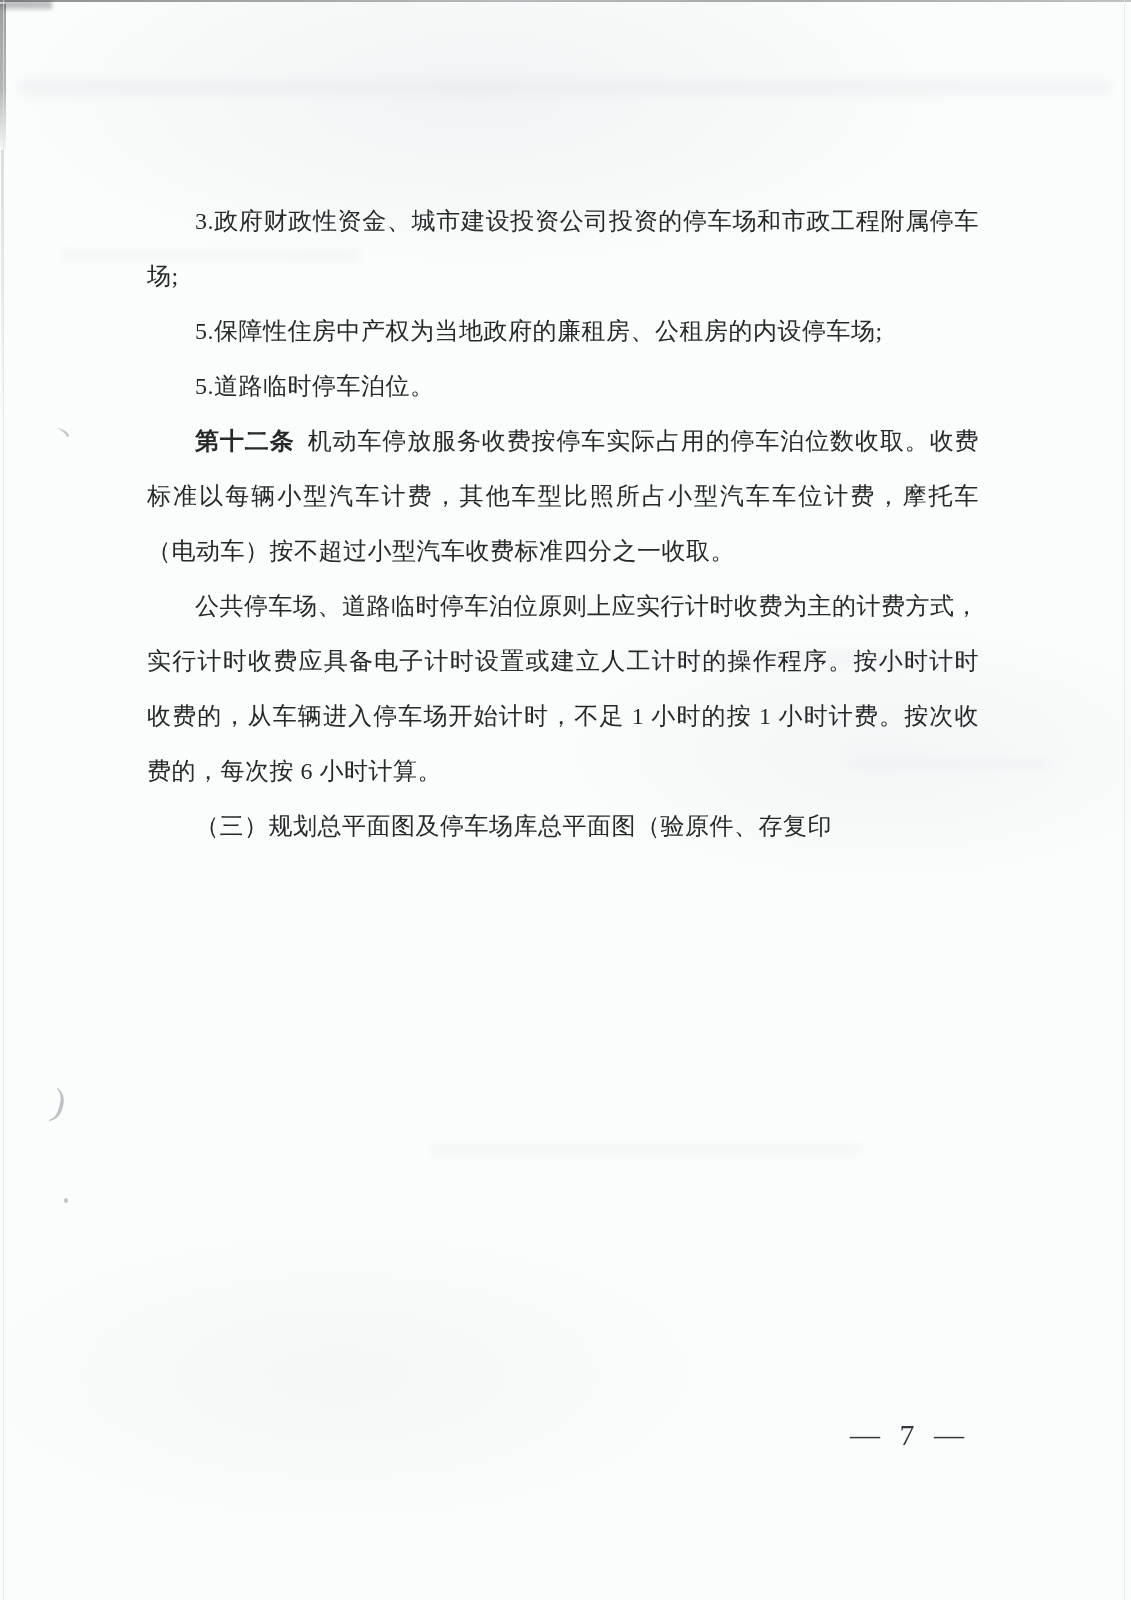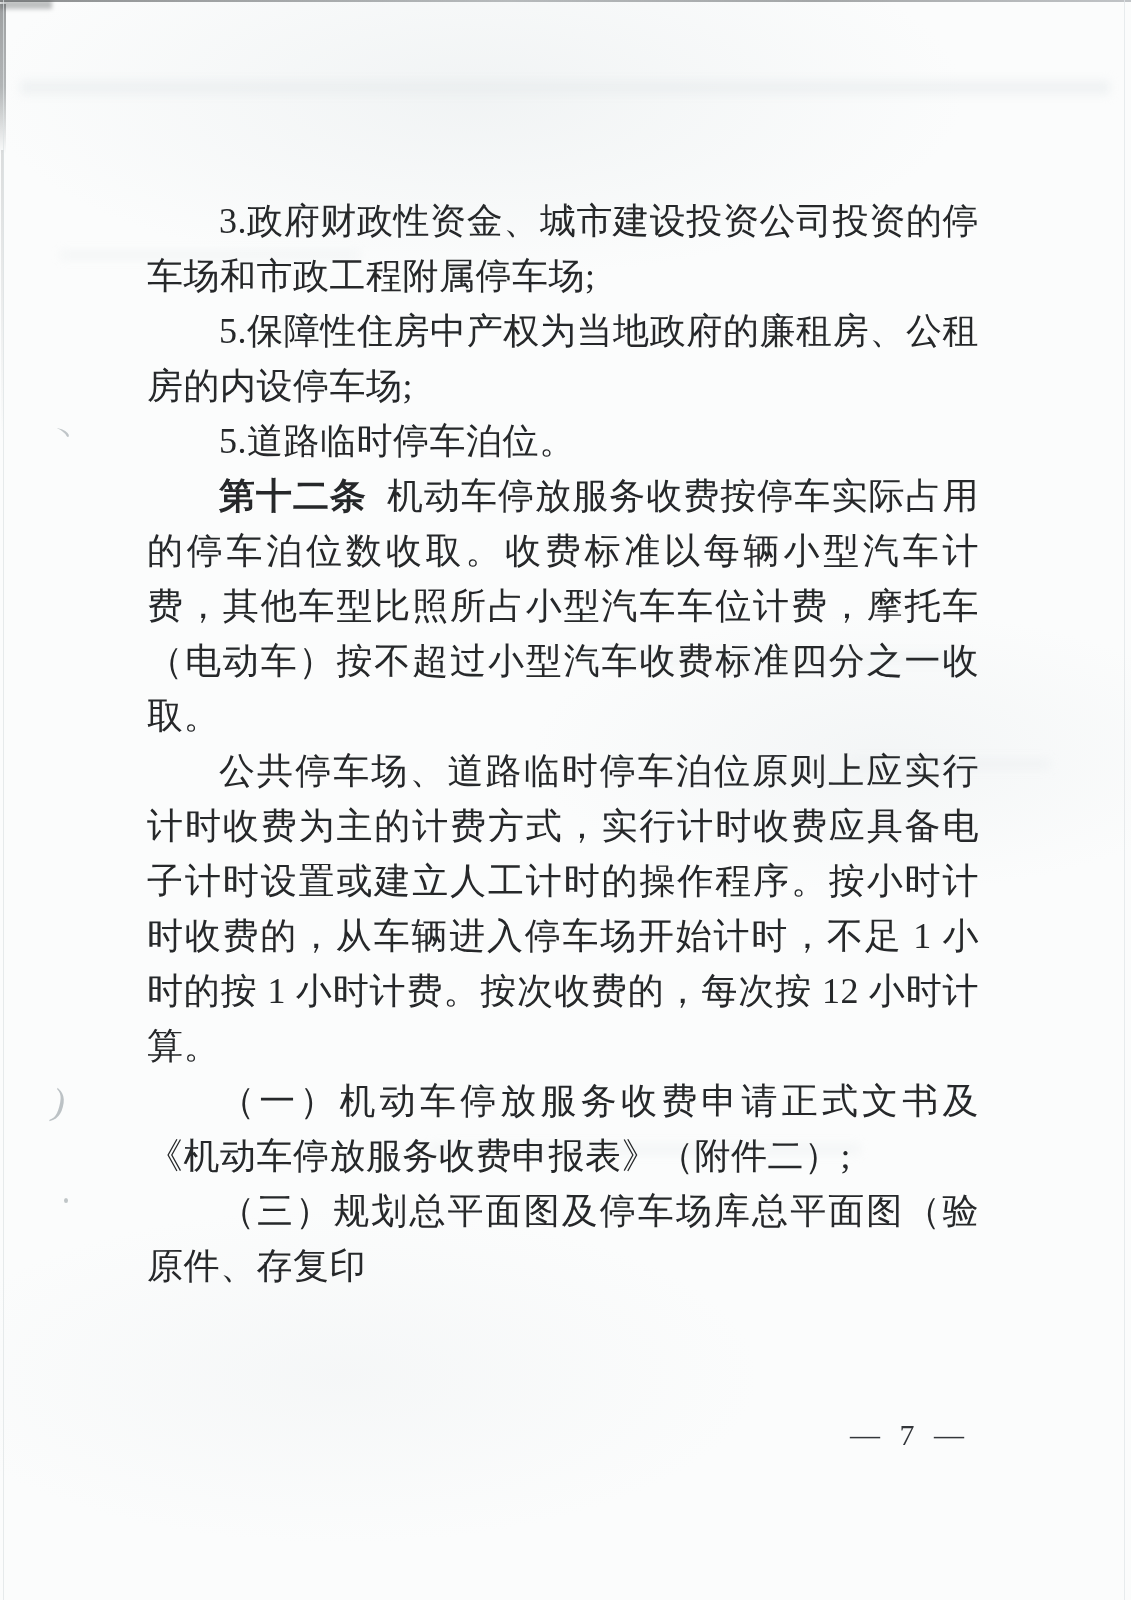--- a/index.html
+++ b/index.html
@@ -22,21 +22,21 @@
       radial-gradient(ellipse 600px 240px at 30% 86%, rgba(228,232,234,0.25), rgba(228,232,234,0) 70%),
       #fbfcfc;
     overflow: hidden;
   }
   .doc-body {
     position: absolute;
     left: 147px;
     top: 194px;
     width: 832px;
     color: #26282a;
-    font-size: 36px;
+    font-size: 24px;
     line-height: 55px;
   }
   .para {
     margin: 0;
     text-indent: 2em;
     text-align: justify;
     text-justify: inter-ideograph;
     letter-spacing: 0.5px;
   }
   .lead {
@@ -125,20 +125,19 @@
   <div class="smudge s5"></div>
   <div class="mark-paren">)</div>
   <div class="mark-tick">ヽ</div>
   <div class="mark-dot"></div>
 
   <div class="doc-body" id="doc-body">
       <p class="para">3.政府财政性资金、城市建设投资公司投资的停车场和市政工程附属停车场;</p>
       <p class="para">5.保障性住房中产权为当地政府的廉租房、公租房的内设停车场;</p>
       <p class="para">5.道路临时停车泊位。</p>
       <p class="para"><span class="lead">第十二条</span>机动车停放服务收费按停车实际占用的停车泊位数收取。收费标准以每辆小型汽车计费，其他车型比照所占小型汽车车位计费，摩托车（电动车）按不超过小型汽车收费标准四分之一收取。</p>
-      <p class="para">公共停车场、道路临时停车泊位原则上应实行计时收费为主的计费方式，实行计时收费应具备电子计时设置或建立人工计时的操作程序。按小时计时收费的，从车辆进入停车场开始计时，不足 1 小时的按 1 小时计费。按次收费的，每次按 12 小时计算。</p>
-      <p class="para">（一）机动车停放服务收费申请正式文书及《机动车停放服务收费申报表》（附件二）;</p>
+      <p class="para">公共停车场、道路临时停车泊位原则上应实行计时收费为主的计费方式，实行计时收费应具备电子计时设置或建立人工计时的操作程序。按小时计时收费的，从车辆进入停车场开始计时，不足 1 小时的按 1 小时计费。按次收费的，每次按 6 小时计算。</p>
       <p class="para">（三）规划总平面图及停车场库总平面图（验原件、存复印</p>
     </div>
 
   <div class="page-number">— 7 —</div>
 
 </div>
 
 </body></html>

